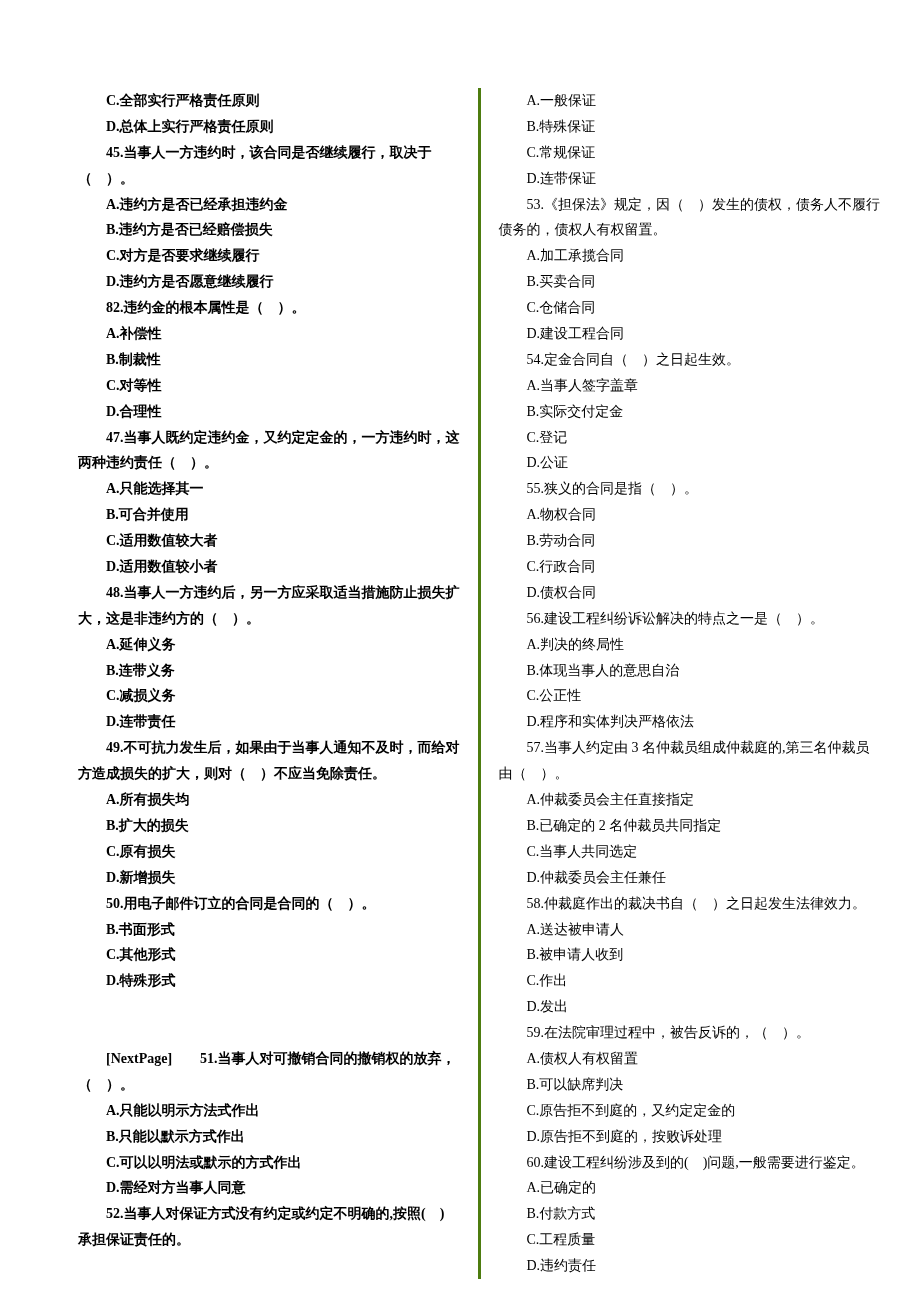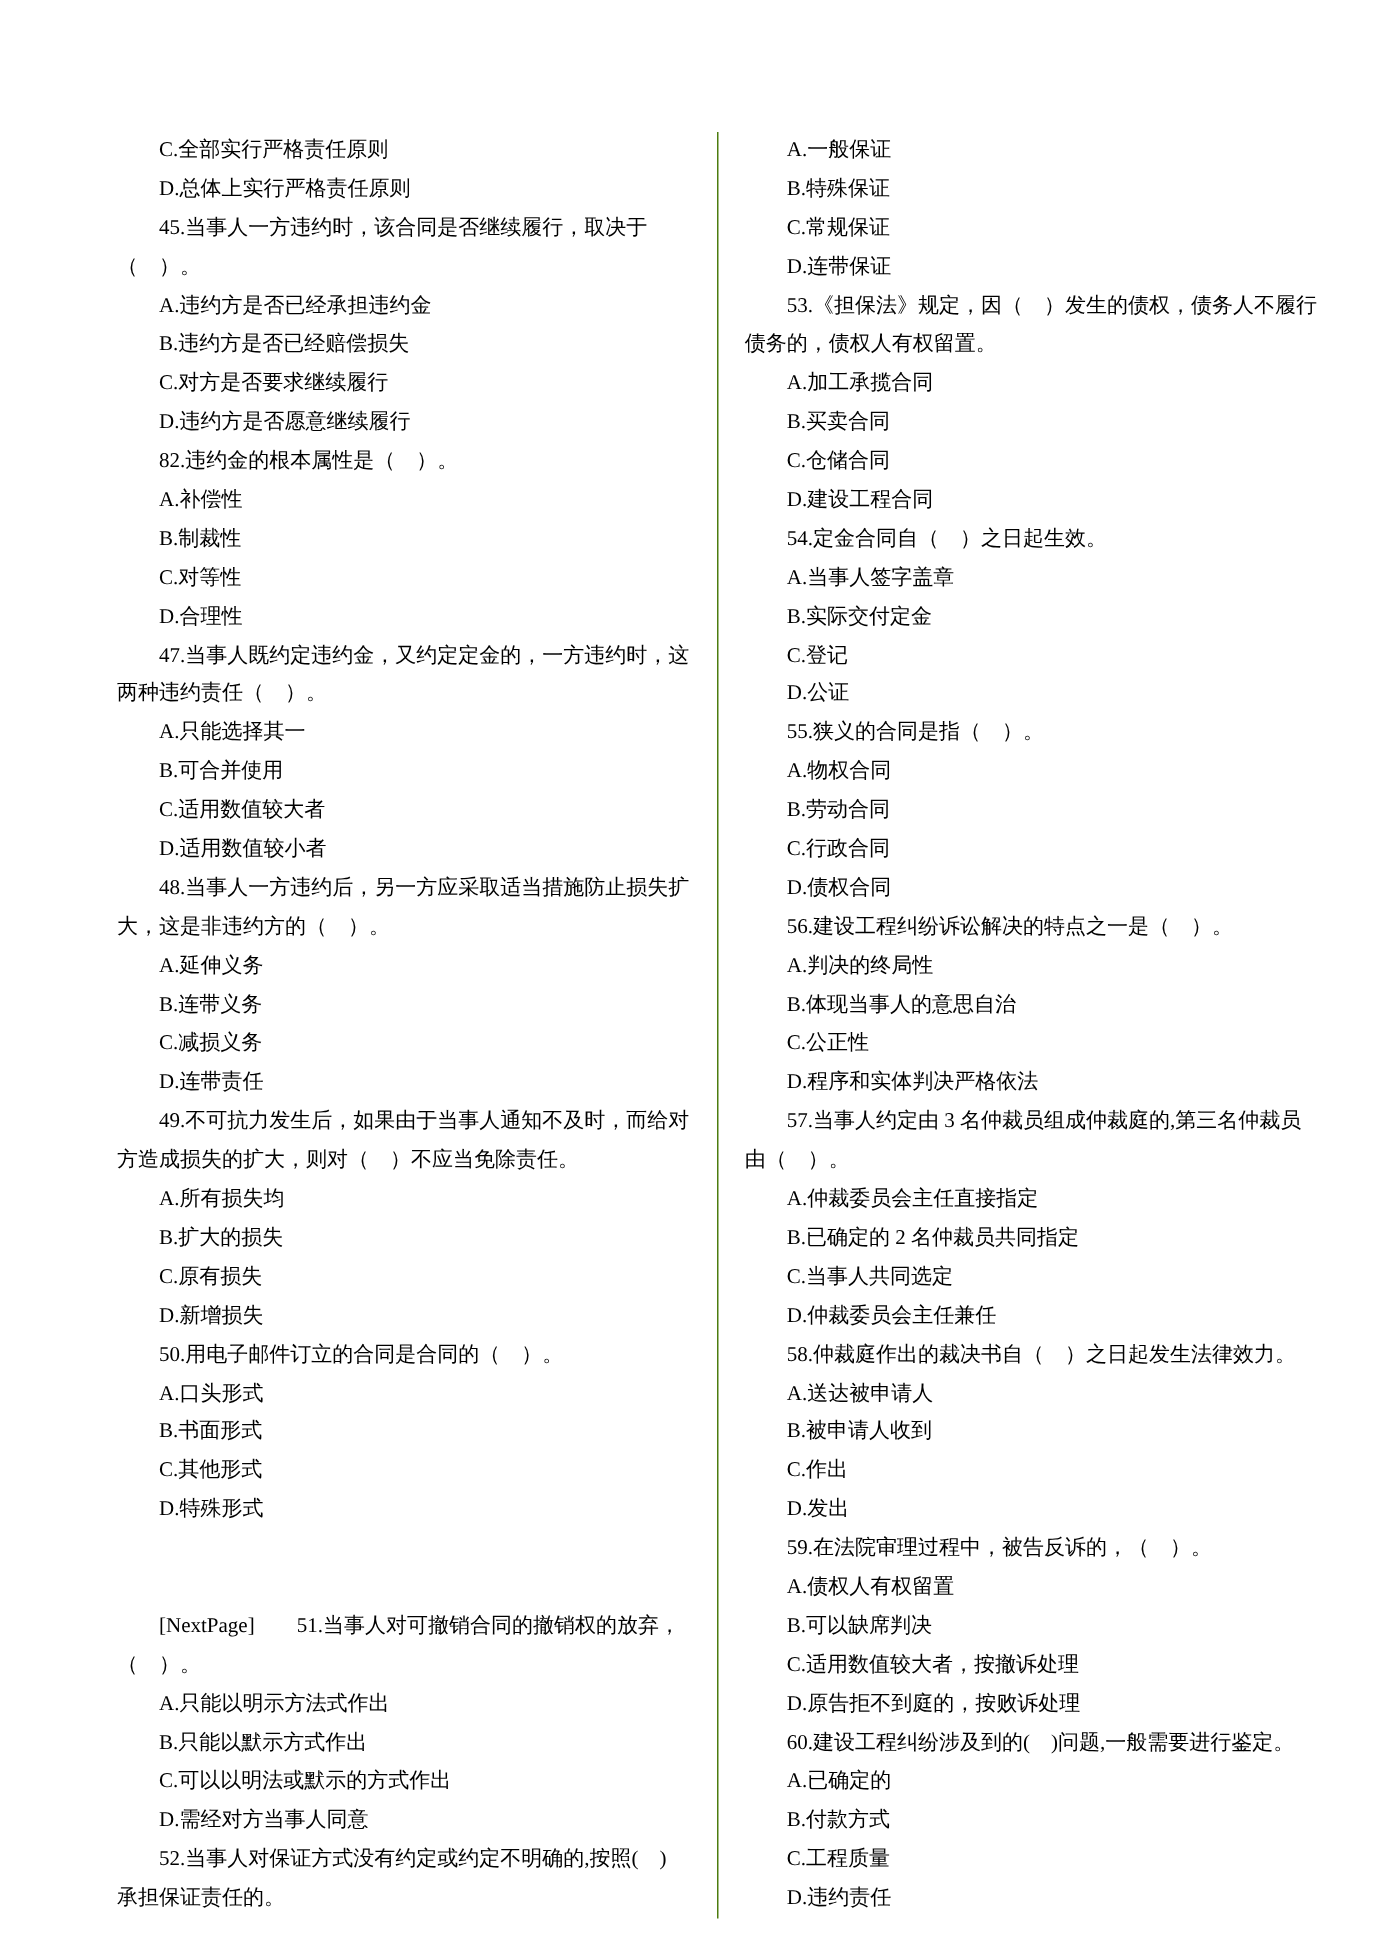--- a/index.html
+++ b/index.html
@@ -21,21 +21,22 @@
     display: flex;
     gap: 0;
   }
   .col {
     flex: 1;
     position: relative;
     padding: 0 18px;
     box-sizing: border-box;
   }
   .col-left {
-    border-right: 1px solid #4d7c0f;
+    border-right: 3px solid #4d7c0f;
+    font-weight: bold;
   }
   .line {
     text-indent: 2em;
     white-space: nowrap;
   }
   .cont {
     text-indent: 0em;
   }
 </style>
 </head>
@@ -69,21 +70,20 @@
         <div class="line">B.连带义务</div>
         <div class="line">C.减损义务</div>
         <div class="line">D.连带责任</div>
         <div class="line">49.不可抗力发生后，如果由于当事人通知不及时，而给对</div>
         <div class="line cont">方造成损失的扩大，则对（　）不应当免除责任。</div>
         <div class="line">A.所有损失均</div>
         <div class="line">B.扩大的损失</div>
         <div class="line">C.原有损失</div>
         <div class="line">D.新增损失</div>
         <div class="line">50.用电子邮件订立的合同是合同的（　）。</div>
-        <div class="line">A.口头形式</div>
         <div class="line">B.书面形式</div>
         <div class="line">C.其他形式</div>
         <div class="line">D.特殊形式</div>
         <div class="line">&nbsp;</div>
         <div class="line">&nbsp;</div>
         <div class="line">[NextPage]　　51.当事人对可撤销合同的撤销权的放弃，</div>
         <div class="line cont">（　）。</div>
         <div class="line">A.只能以明示方法式作出</div>
         <div class="line">B.只能以默示方式作出</div>
         <div class="line">C.可以以明法或默示的方式作出</div>
@@ -124,21 +124,21 @@
         <div class="line">C.当事人共同选定</div>
         <div class="line">D.仲裁委员会主任兼任</div>
         <div class="line">58.仲裁庭作出的裁决书自（　）之日起发生法律效力。</div>
         <div class="line">A.送达被申请人</div>
         <div class="line">B.被申请人收到</div>
         <div class="line">C.作出</div>
         <div class="line">D.发出</div>
         <div class="line">59.在法院审理过程中，被告反诉的，（　）。</div>
         <div class="line">A.债权人有权留置</div>
         <div class="line">B.可以缺席判决</div>
-        <div class="line">C.适用数值较大者，按撤诉处理</div>
+        <div class="line">C.原告拒不到庭的，又约定定金的</div>
         <div class="line">D.原告拒不到庭的，按败诉处理</div>
         <div class="line">60.建设工程纠纷涉及到的(　)问题,一般需要进行鉴定。</div>
         <div class="line">A.已确定的</div>
         <div class="line">B.付款方式</div>
         <div class="line">C.工程质量</div>
         <div class="line">D.违约责任</div>
       </div>
   </div>
 </div>
 

